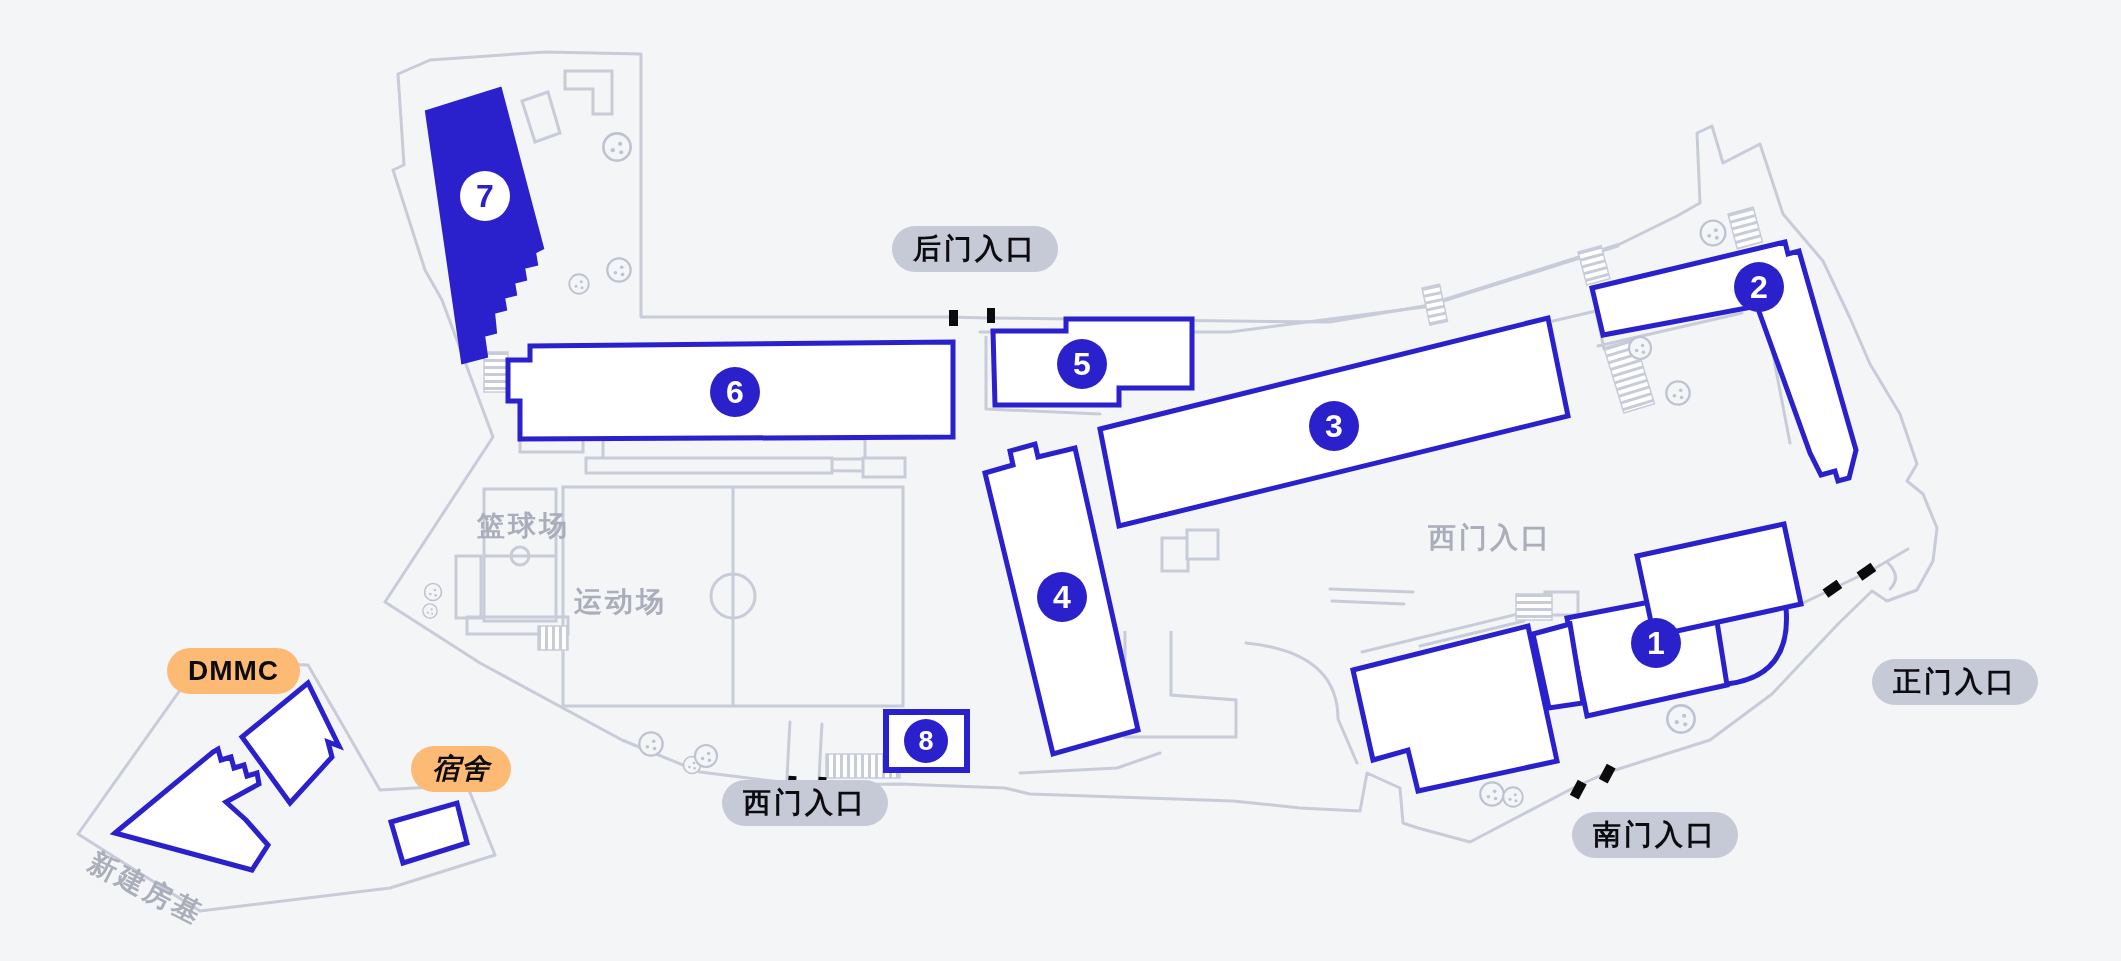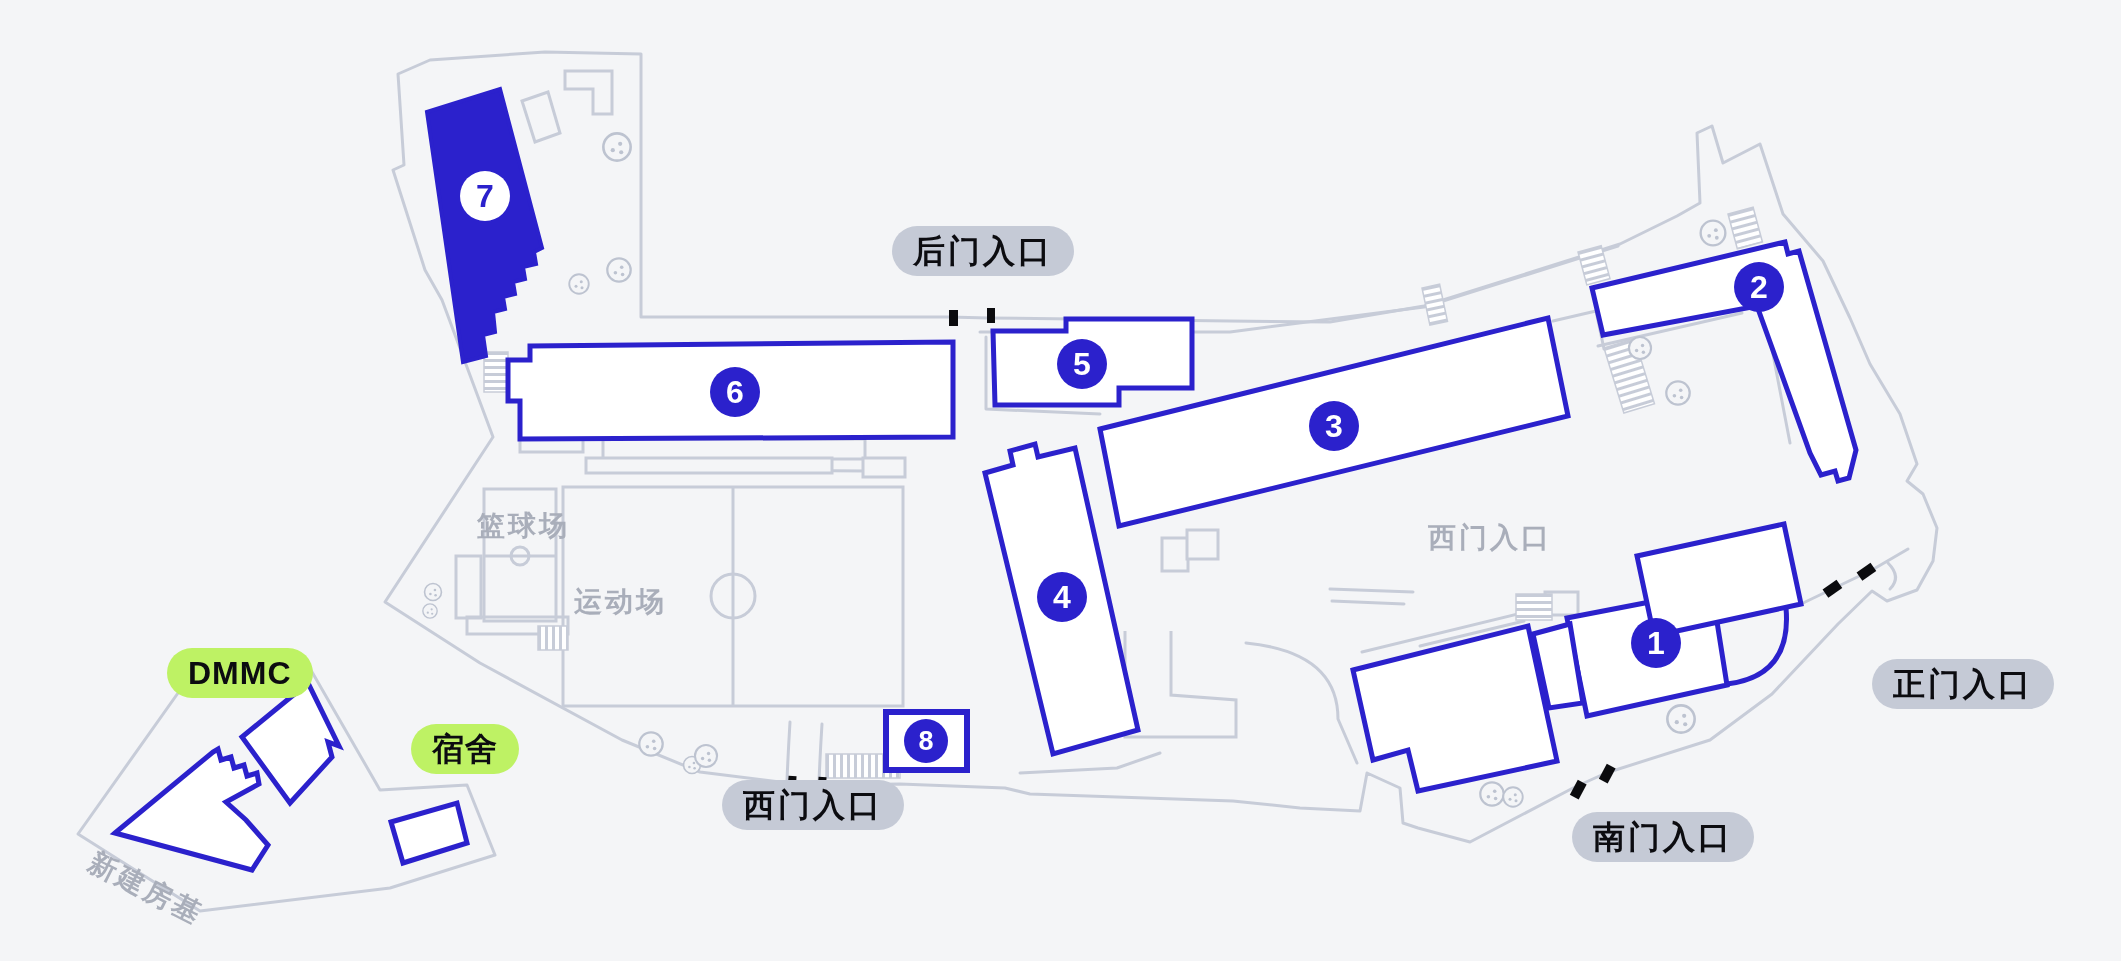--- a/index.html
+++ b/index.html
@@ -12,24 +12,24 @@
   .badge{
     position:absolute;width:50px;height:50px;border-radius:50%;
     background:#2b21cc;color:#ffffff;font-weight:700;font-size:32px;
     display:flex;align-items:center;justify-content:center;line-height:1;
     box-sizing:border-box;
   }
   .badge.inverted{background:#ffffff;color:#2b21cc;}
   .badge.small{width:44px;height:44px;font-size:27px;}
   .pill{
     position:absolute;background:#c5cad6;color:#0c0c10;font-weight:700;
-    font-size:32px;line-height:1;padding:9px 21px;border-radius:25px;
+    font-size:28px;line-height:1;padding:9px 21px;border-radius:25px;
     letter-spacing:3px;white-space:nowrap;
   }
-  .pill.lavender{background:#bef264;letter-spacing:1px;}
+  .pill.lavender{background:#fdba74;letter-spacing:1px;}
   .area-label{
     position:absolute;color:#a9aeba;font-weight:700;font-size:28px;
     letter-spacing:3px;white-space:nowrap;line-height:1;
   }
   .area-label.rotated{transform:rotate(27deg);transform-origin:0 0;}
 </style>
 </head>
 <body>
 
 <div class="map">
@@ -201,20 +201,20 @@
   <div class="badge" style="left:710px;top:367px;">6</div>
   <div class="badge inverted" style="left:460px;top:171px;">7</div>
   <div class="badge small" style="left:904px;top:719px;">8</div>
 
   <div class="pill" style="left:892px;top:226px;">后门入口</div>
   <div class="pill" style="left:1872px;top:626px;margin-top:33px;">正门入口</div>
   <div class="pill" style="left:722px;top:780px;">西门入口</div>
   <div class="pill" style="left:1572px;top:812px;">南门入口</div>
 
   <div class="pill lavender" style="left:167px;top:648px;">DMMC</div>
-  <div class="pill lavender" style="left:411px;top:724px;">宿舍</div>
+  <div class="pill lavender" style="left:411px;top:746px;font-style:italic;">宿舍</div>
 
   <div class="area-label" style="left:477px;top:512px;text-align:center;">篮球场</div>
   <div class="area-label" style="left:574px;top:588px;">运动场</div>
   <div class="area-label" style="left:1428px;top:524px;">西门入口</div>
   <div class="area-label rotated" style="left:97px;top:848px;">新建房基</div>
 
 </div>
 
 </body></html>

